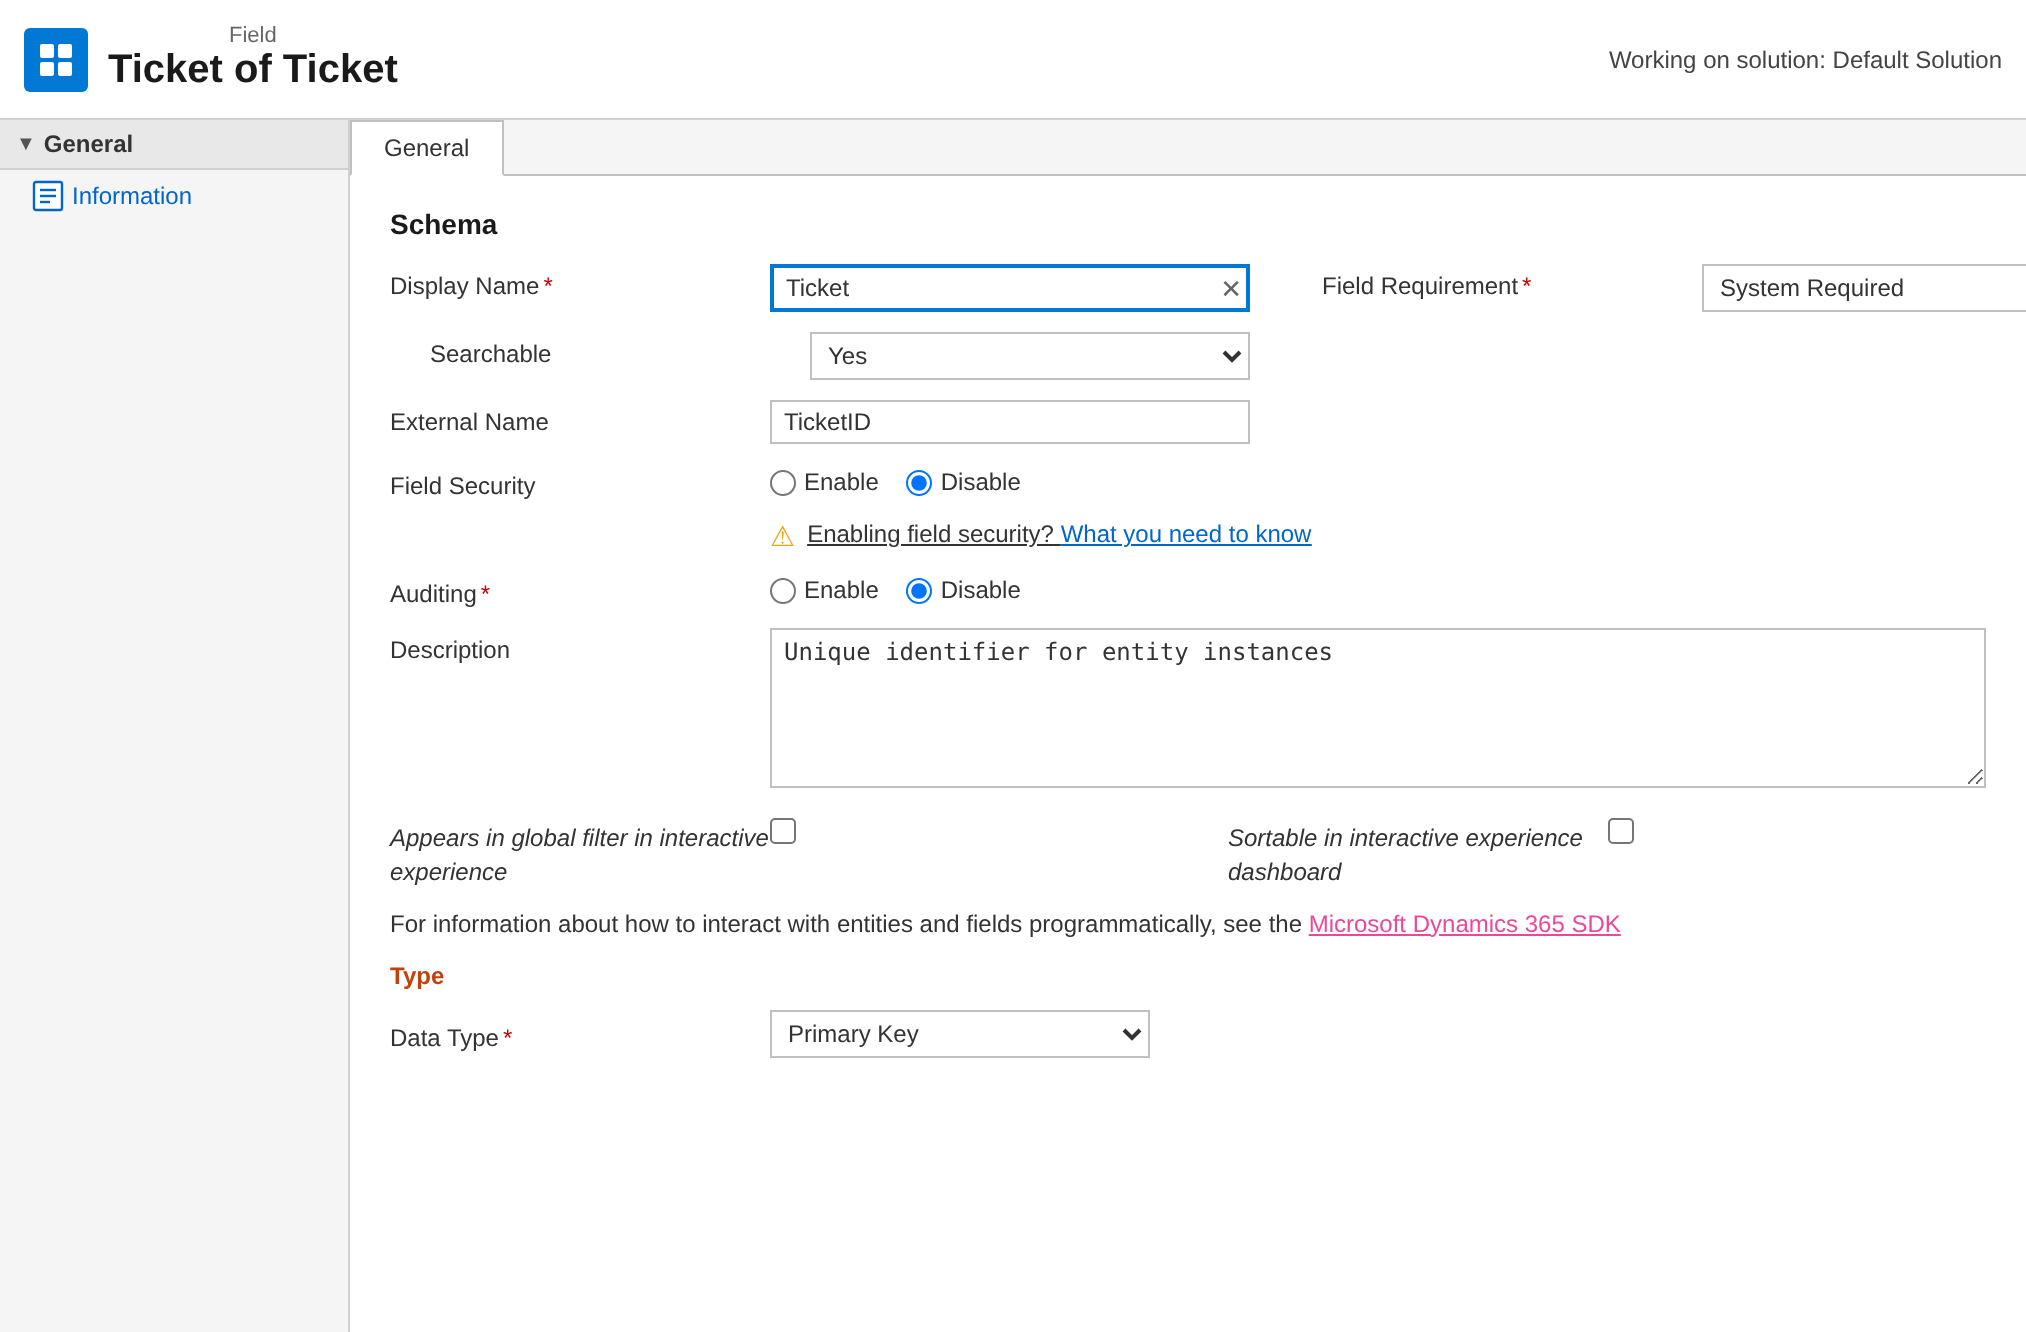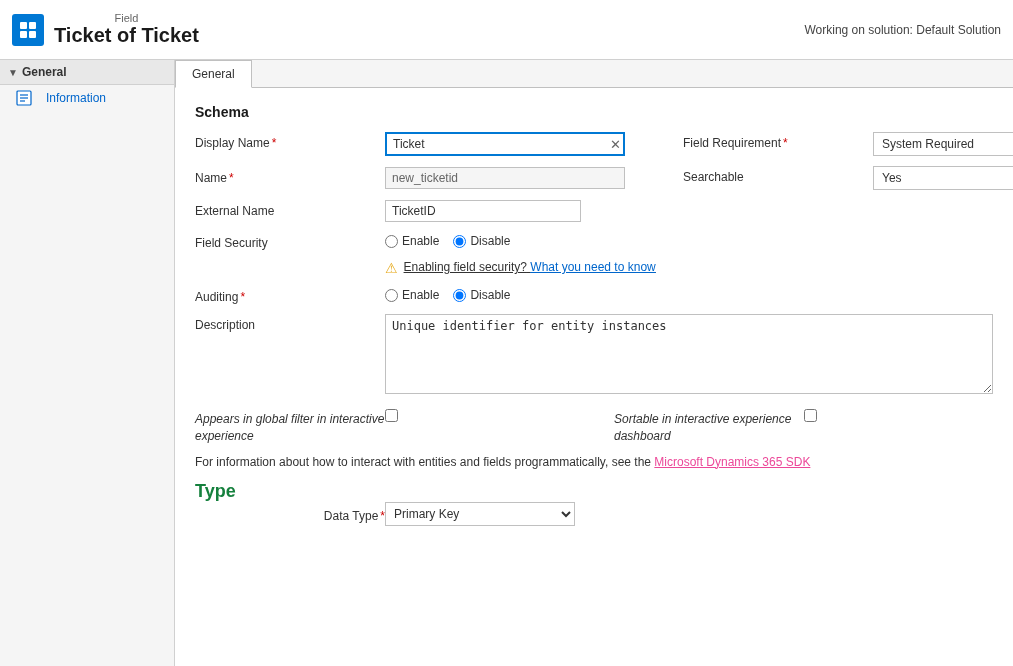--- a/index.html
+++ b/index.html
@@ -16,21 +16,21 @@
     .header-title { font-size: 20px; font-weight: 600; color: #1a1a1a; }
     .working-on { font-size: 12px; color: #444; }
 
     
     .main-layout { display: flex; flex: 1; overflow: hidden; }
 
     
     .sidebar { width: 175px; background: #f5f5f5; border-right: 1px solid #d0d0d0; padding: 0; }
     .sidebar-section-header { background: #e8e8e8; padding: 5px 8px; font-size: 12px; font-weight: 600; color: #333; border-bottom: 1px solid #d0d0d0; display: flex; align-items: center; gap: 4px; }
     .triangle { font-size: 10px; color: #555; }
-    .sidebar-item { display: flex; align-items: center; gap: 14px; padding: 5px 16px; cursor: pointer; font-size: 12px; color: #0066cc; }
+    .sidebar-item { display: flex; align-items: center; gap: 4px; padding: 5px 16px; cursor: pointer; font-size: 12px; color: #0066cc; }
     .sidebar-icon { width: 16px; height: 16px; display: inline-flex; align-items: center; justify-content: center; }
     .sidebar-icon svg { width: 16px; height: 16px; }
 
     
     .content-area { flex: 1; background: #fff; overflow-y: auto; }
 
     
     .tab-bar { display: flex; border-bottom: 1px solid #c0c0c0; background: #f5f5f5; }
     .tab { padding: 6px 16px; font-size: 12px; cursor: pointer; border: 1px solid transparent; border-bottom: none; }
     .tab.active { background: #fff; border: 1px solid #c0c0c0; border-bottom: 1px solid #fff; margin-bottom: -1px; }
@@ -38,21 +38,21 @@
     
     .form-area { padding: 16px 20px; }
 
     .section-title { font-size: 14px; font-weight: 600; color: #1a1a1a; margin-bottom: 12px; }
 
     .form-row { display: flex; align-items: flex-start; margin-bottom: 10px; }
     .form-label { width: 190px; min-width: 190px; padding-top: 4px; font-size: 12px; color: #333; }
     .form-label .required { color: #c00; margin-left: 2px; }
     .form-control { flex: 1; max-width: 250px; }
 
-    .field-row { display: flex; align-items: center; margin-bottom: 10px; gap: 38px; }
+    .field-row { display: flex; align-items: flex-end; margin-bottom: 10px; gap: 16px; }
     .field-group { display: flex; align-items: flex-start; }
     .field-group .form-label { width: 190px; }
 
     input[type="text"] { width: 100%; padding: 3px 6px; border: 1px solid #0078d4; font-size: 12px; color: #333; outline: none; }
     input[type="text"].disabled-field { background: #f5f5f5; border: 1px solid #c0c0c0; color: #666; }
     input[type="text"].normal-field { border: 1px solid #c0c0c0; }
 
     .input-with-clear { position: relative; display: flex; align-items: center; }
     .input-with-clear input { padding-right: 22px; }
     .clear-btn { position: absolute; right: 4px; background: none; border: none; cursor: pointer; color: #666; font-size: 13px; line-height: 1; }
@@ -78,24 +78,24 @@
     .description-row .form-control { flex: 1; max-width: none; }
 
     .checkbox-row { display: flex; align-items: flex-start; margin-bottom: 10px; gap: 20px; }
     .checkbox-group { display: flex; align-items: flex-start; flex: 1; }
     .checkbox-group .form-label { width: 190px; font-size: 12px; line-height: 1.4; font-style: italic; }
     .checkbox-group input[type="checkbox"] { margin-top: 2px; }
 
     .info-text-row { margin-bottom: 12px; font-size: 12px; color: #333; }
     .info-text-row a { color: #ec4899; }
 
-    .type-section-title { font-size: 18px; font-weight: 600; color: #15803d; }
+    .type-section-title { font-size: 12px; font-weight: 600; color: #c2410c; margin-bottom: 10px; }
 
     .data-type-row { display: flex; align-items: center; margin-bottom: 10px; }
-    .data-type-row .form-label { width: 190px; text-align: right; }
+    .data-type-row .form-label { width: 190px; }
     .data-type-select { display: flex; align-items: center; }
     .data-type-select select { width: 190px; }
   </style>
 </head>
 <body>
 
 <div class="app-container">
 
   <div class="top-header">
     <div class="top-header-left">
@@ -169,47 +169,39 @@
                   <option>Business Required</option>
                   <option>Business Recommended</option>
                   <option>Optional</option>
                 </select>
               </div>
             </div>
           </div>
         </div>
 
         <div class="field-row">
-          <div class="field-group">
-            <div class="form-label">
-              <span>Name</span><span class="required">*</span>
-            </div>
-            <div class="form-control">
-              <input type="text" class="disabled-field" value="new_ticketid" style="width: 240px;">
-            </div>
-          </div>
           <div class="field-group" style="margin-left:20px;">
             <div class="form-label">
               <span>Searchable</span>
             </div>
             <div class="form-control">
               <div class="select-wrapper">
                 <select style="width:220px;">
                   <option>Yes</option>
                   <option>No</option>
                 </select>
               </div>
             </div>
           </div>
         </div>
 
         <div class="form-row">
           <div class="form-label">External Name</div>
           <div class="form-control">
-            <input type="text" class="normal-field" value="TicketID" style="width: 196px;">
+            <input type="text" class="normal-field" value="TicketID" style="width: 240px;">
           </div>
         </div>
 
         <div class="form-row">
           <div class="form-label">Field Security</div>
           <div class="form-control">
             <div class="radio-group">
               <label class="radio-item">
                 <input type="radio" name="field_security" value="enable" style="">
                 <span>Enable</span>

